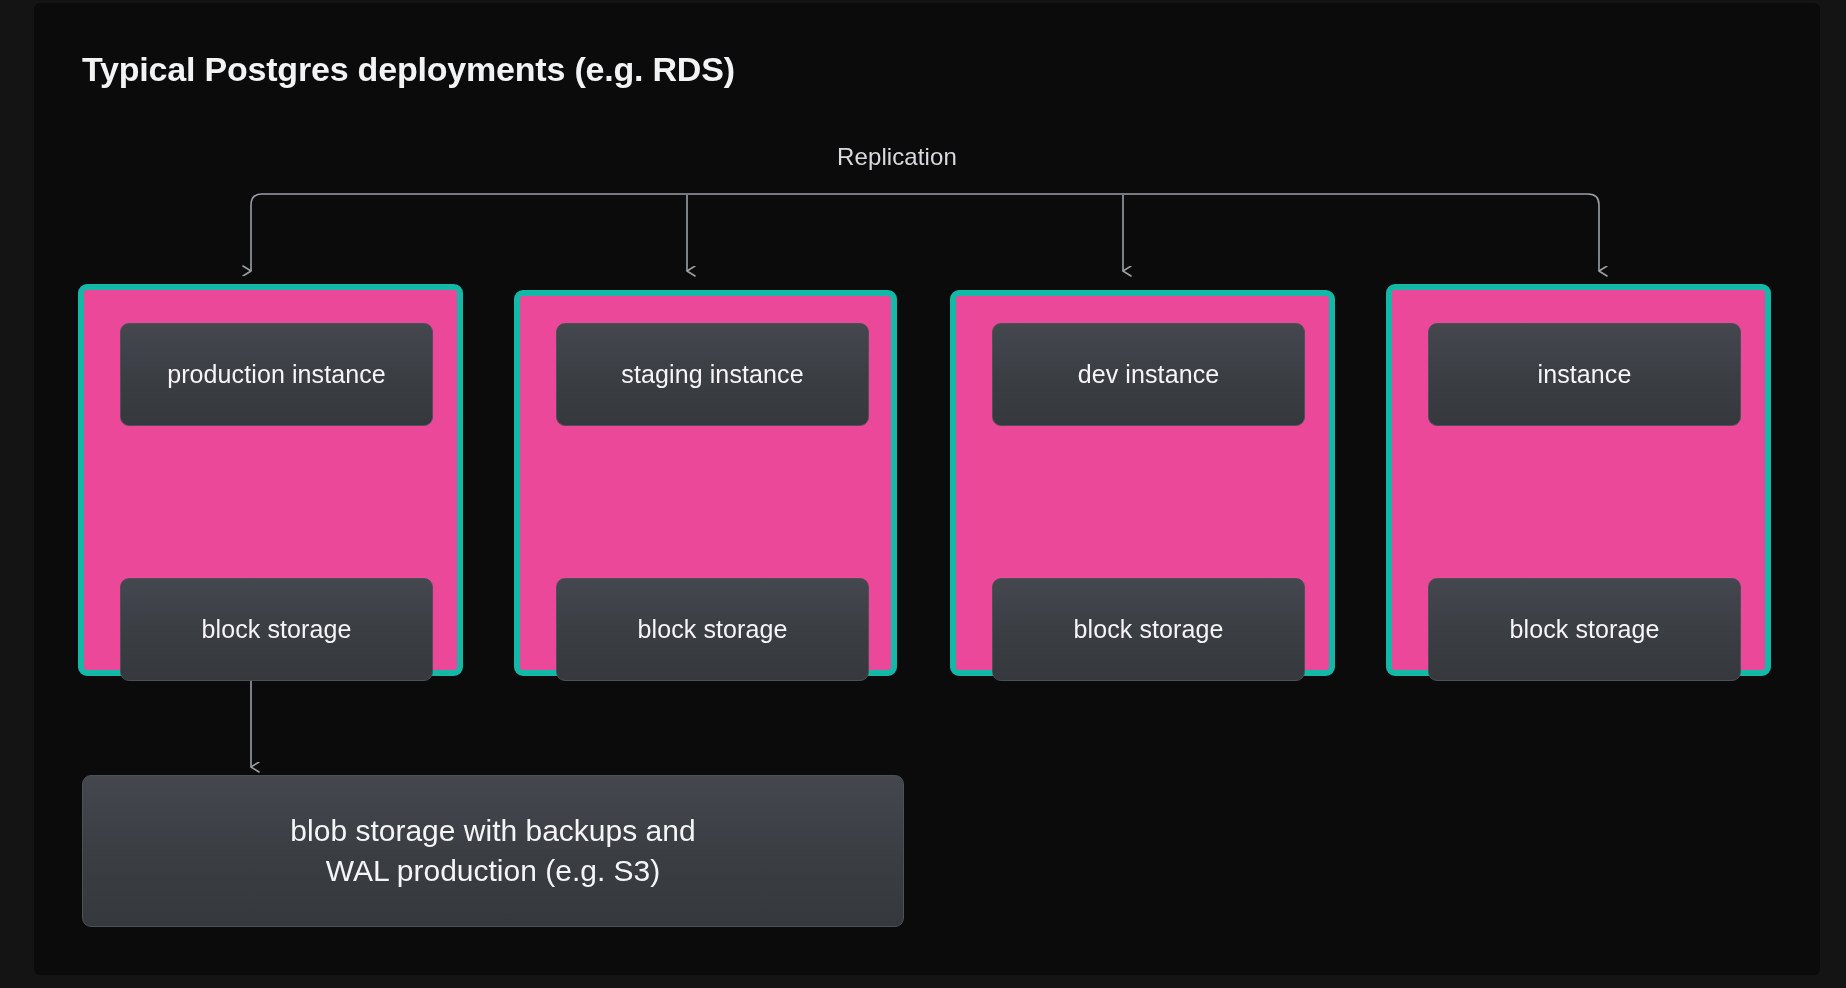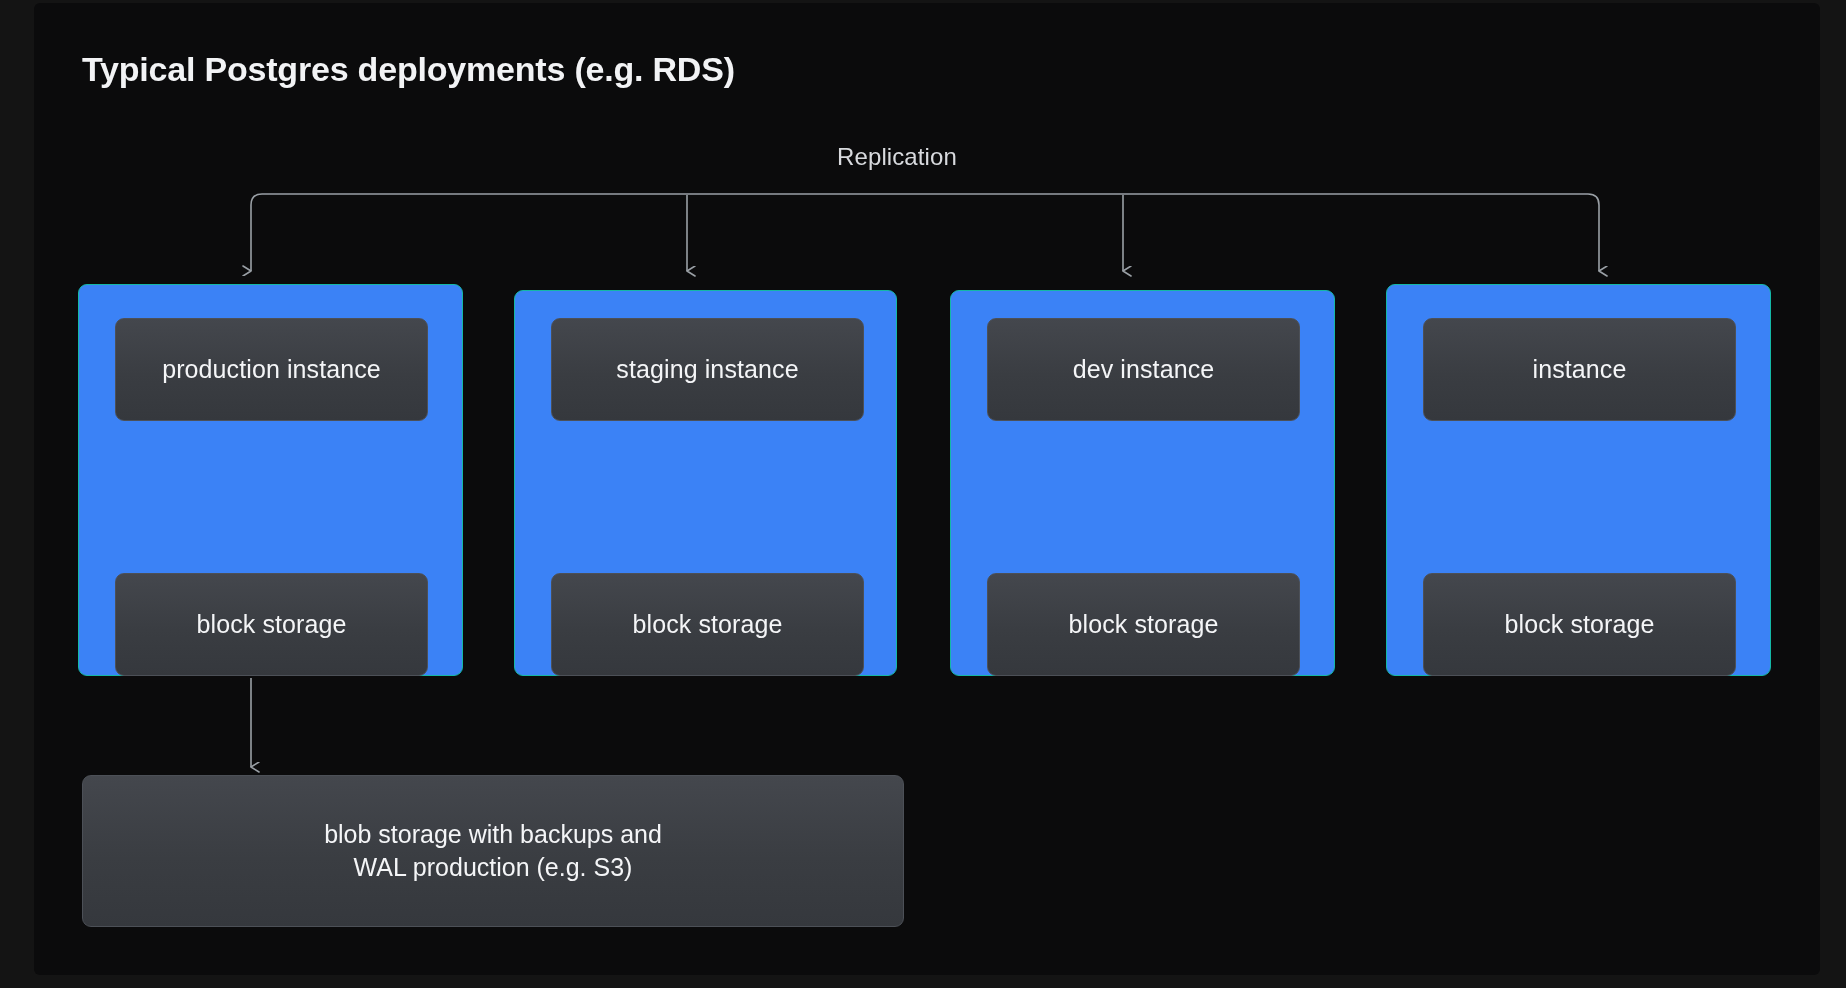--- a/index.html
+++ b/index.html
@@ -55,23 +55,23 @@
     left: 0;
     top: 0;
     width: 1786px;
     height: 972px;
     pointer-events: none;
   }
 
   
   .group {
     position: absolute;
-    border: 1px solid #14b8a6;
+    border: 6px solid #14b8a6;
     border-radius: 9px;
-    background: #3b82f6;
+    background: #ec4899;
   }
   .group.g0 { left: 44px;   top: 281px; width: 385px; height: 392px; }
   .group.g1 { left: 480px;  top: 287px; width: 383px; height: 386px; }
   .group.g2 { left: 916px;  top: 287px; width: 385px; height: 386px; text-align: right; }
   .group.g3 { left: 1352px; top: 281px; width: 385px; height: 392px; }
 
   
   .node {
     position: absolute;
     left: 36px;
@@ -100,21 +100,21 @@
     width: 822px;
     height: 152px;
     border: 1px solid #4c5057;
     border-radius: 9px;
     background: linear-gradient(180deg, #44474d 0%, #3a3d42 55%, #35383d 100%);
     display: flex;
     flex-direction: column;
     align-items: center;
     justify-content: center;
     color: #f4f5f7;
-    font-size: 25px;
+    font-size: 30px;
     line-height: 1.32;
     text-align: center;
   }
 </style>
 </head>
 <body>
 
 <div id="canvas">
 
   <div id="page-title">Typical Postgres deployments (e.g. RDS)</div>

